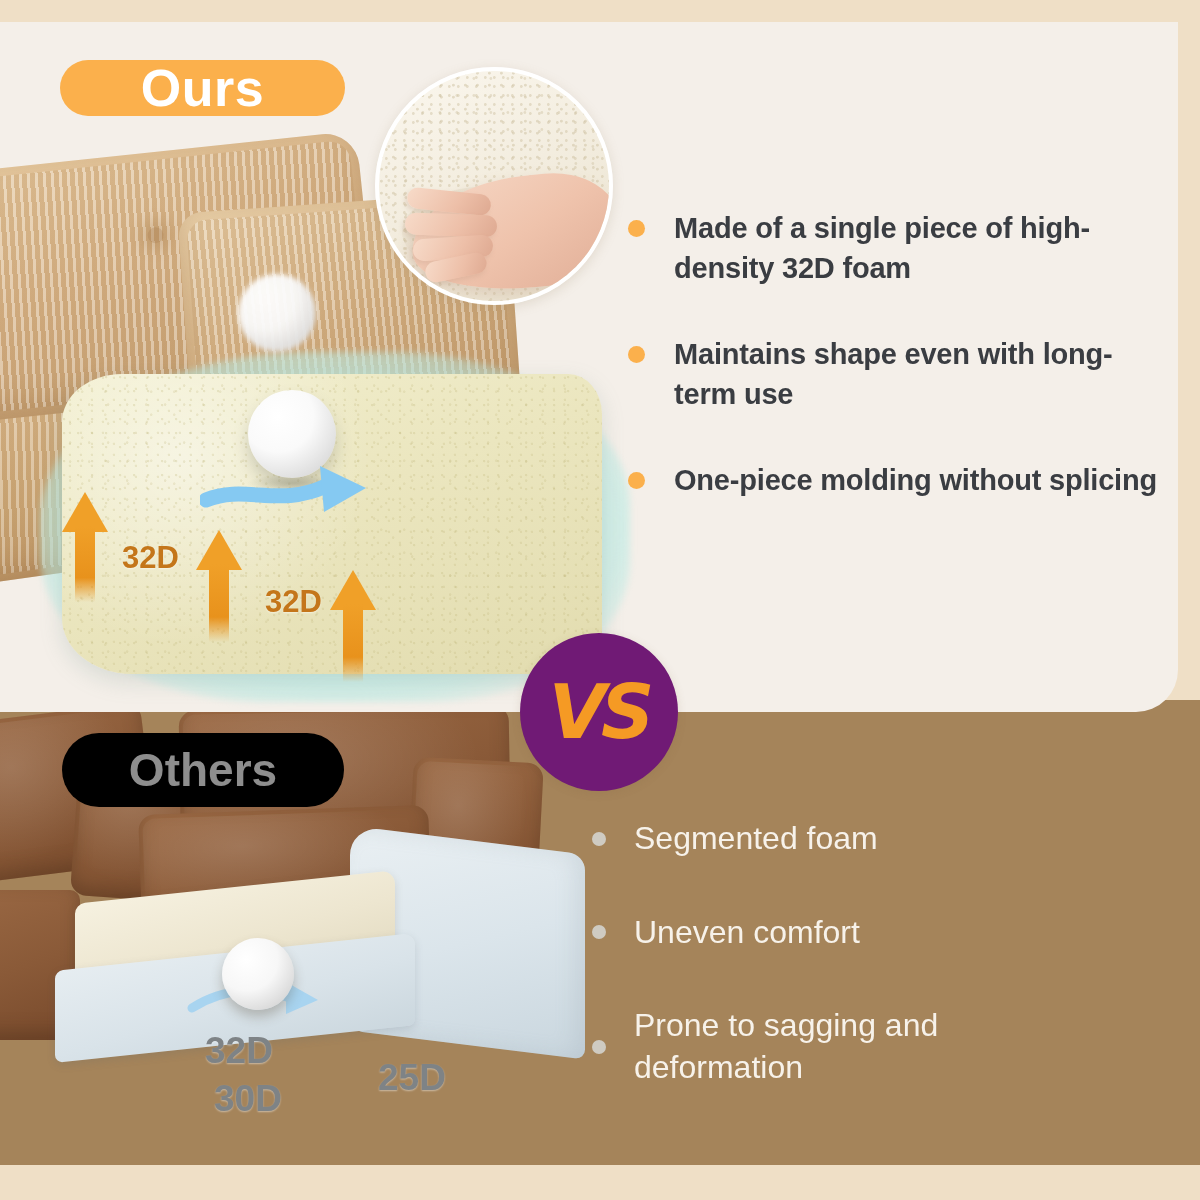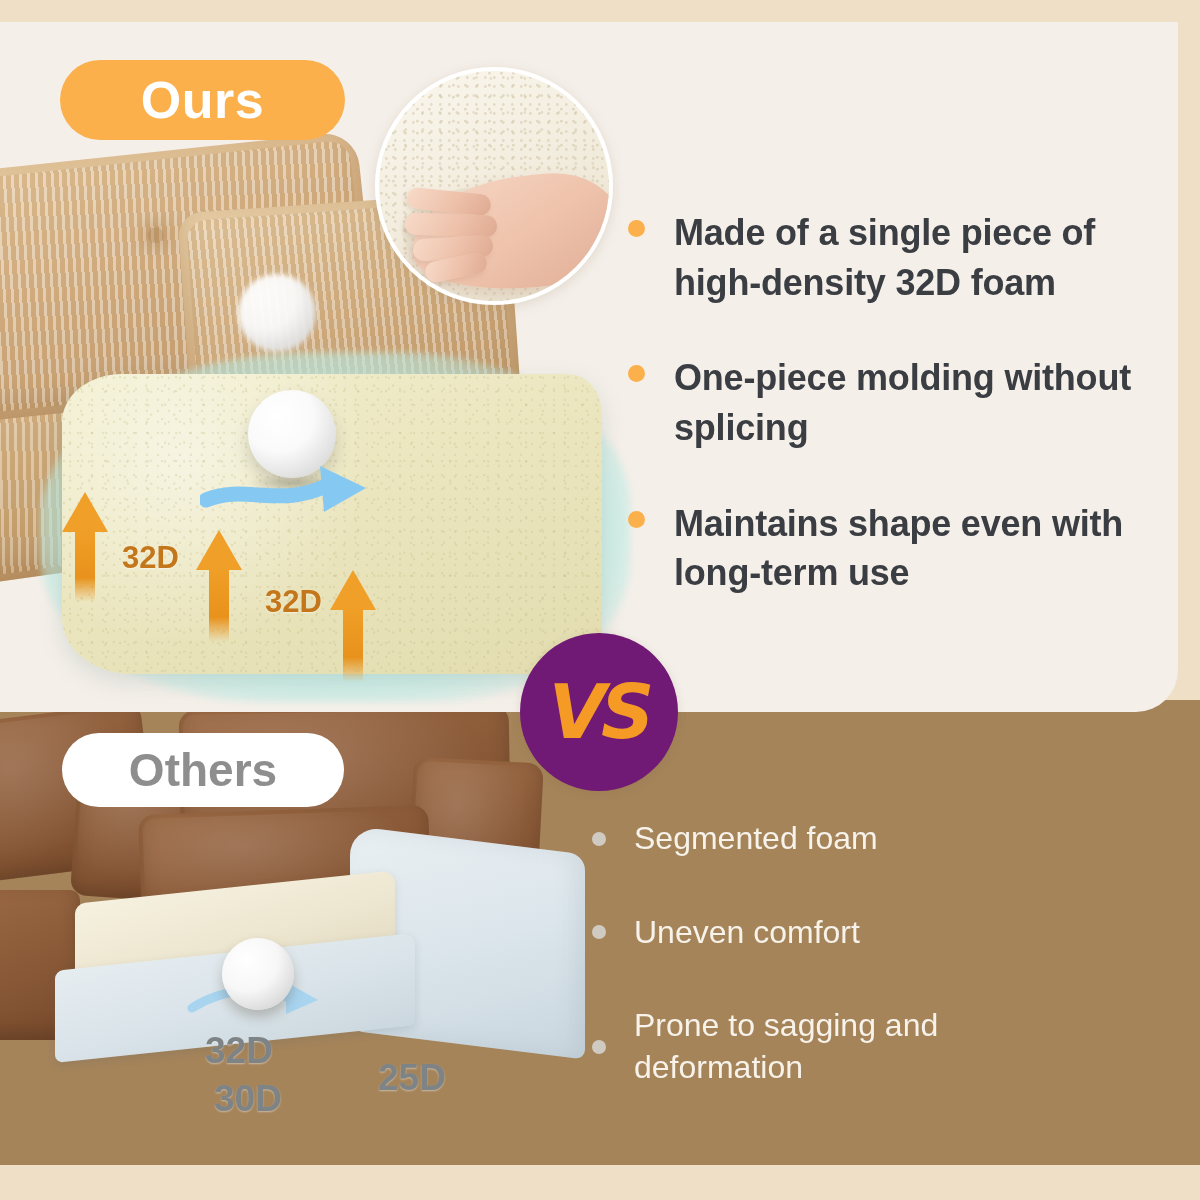--- a/index.html
+++ b/index.html
@@ -185,40 +185,40 @@
     z-index:40;
   }
   .vs-badge span{
     font-size:74px; font-weight:bold; font-style:italic; color:#F59A24;
     letter-spacing:-5px; line-height:1;
     font-family:"DejaVu Sans", sans-serif;
   }
 
   
   .badge-ours{
-    position:absolute; left:60px; top:60px; width:285px; height:80px;
+    position:absolute; left:60px; top:60px; width:285px; height:56px;
     background:#FBB04C; border-radius:40px;
     display:flex; align-items:center; justify-content:center;
     z-index:30;
   }
   .badge-ours span{ color:#fff; font-size:52px; font-weight:bold; letter-spacing:.5px; }
 
   .badge-others{
     position:absolute; left:62px; top:733px; width:282px; height:74px;
-    background:#ffffff; border-radius:38px;
+    background:#000000; border-radius:38px;
     display:flex; align-items:center; justify-content:center;
     z-index:30;
   }
   .badge-others span{ color:#8E8E8E; font-size:46px; font-weight:bold; }
 
   
   .bullets-ours{ position:absolute; left:622px; top:186px; width:546px; z-index:20; }
   .bullets-ours li{
     list-style:none; position:relative; padding-left:52px;
-    font-size:36px; font-weight:bold; line-height:1.38;
+    font-size:29px; font-weight:bold; line-height:1.38;
     color:#3A3D42; margin-bottom:46px;
     letter-spacing:-.2px;
   }
   .bullets-ours li .dot{
     position:absolute; left:6px; top:12px; width:17px; height:17px;
     border-radius:50%; background:#FBB04C;
   }
 
   .bullets-others{ position:absolute; left:584px; top:818px; width:520px; z-index:20; }
   .bullets-others li{
@@ -360,25 +360,25 @@
       <div class="finger" style="right:122px;top:81%;width:62px;height:21px;transform:rotate(-12deg);"></div>
     </div>
 
     <ul class="bullets-ours">
       <li>
         <span class="dot"></span>
         <span>Made of a single piece of high-density 32D foam</span>
       </li>
       <li>
         <span class="dot"></span>
-        <span>One-piece molding without splicing</span>
+        <span>Maintains shape even with long-term use</span>
       </li>
       <li>
         <span class="dot"></span>
-        <span>Maintains shape even with long-term use</span>
+        <span>One-piece molding without splicing</span>
       </li>
     </ul>
   </div>
 
   <div class="badge-ours">
     <span>Ours</span>
   </div>
 
   <div class="badge-others">
     <span>Others</span>

